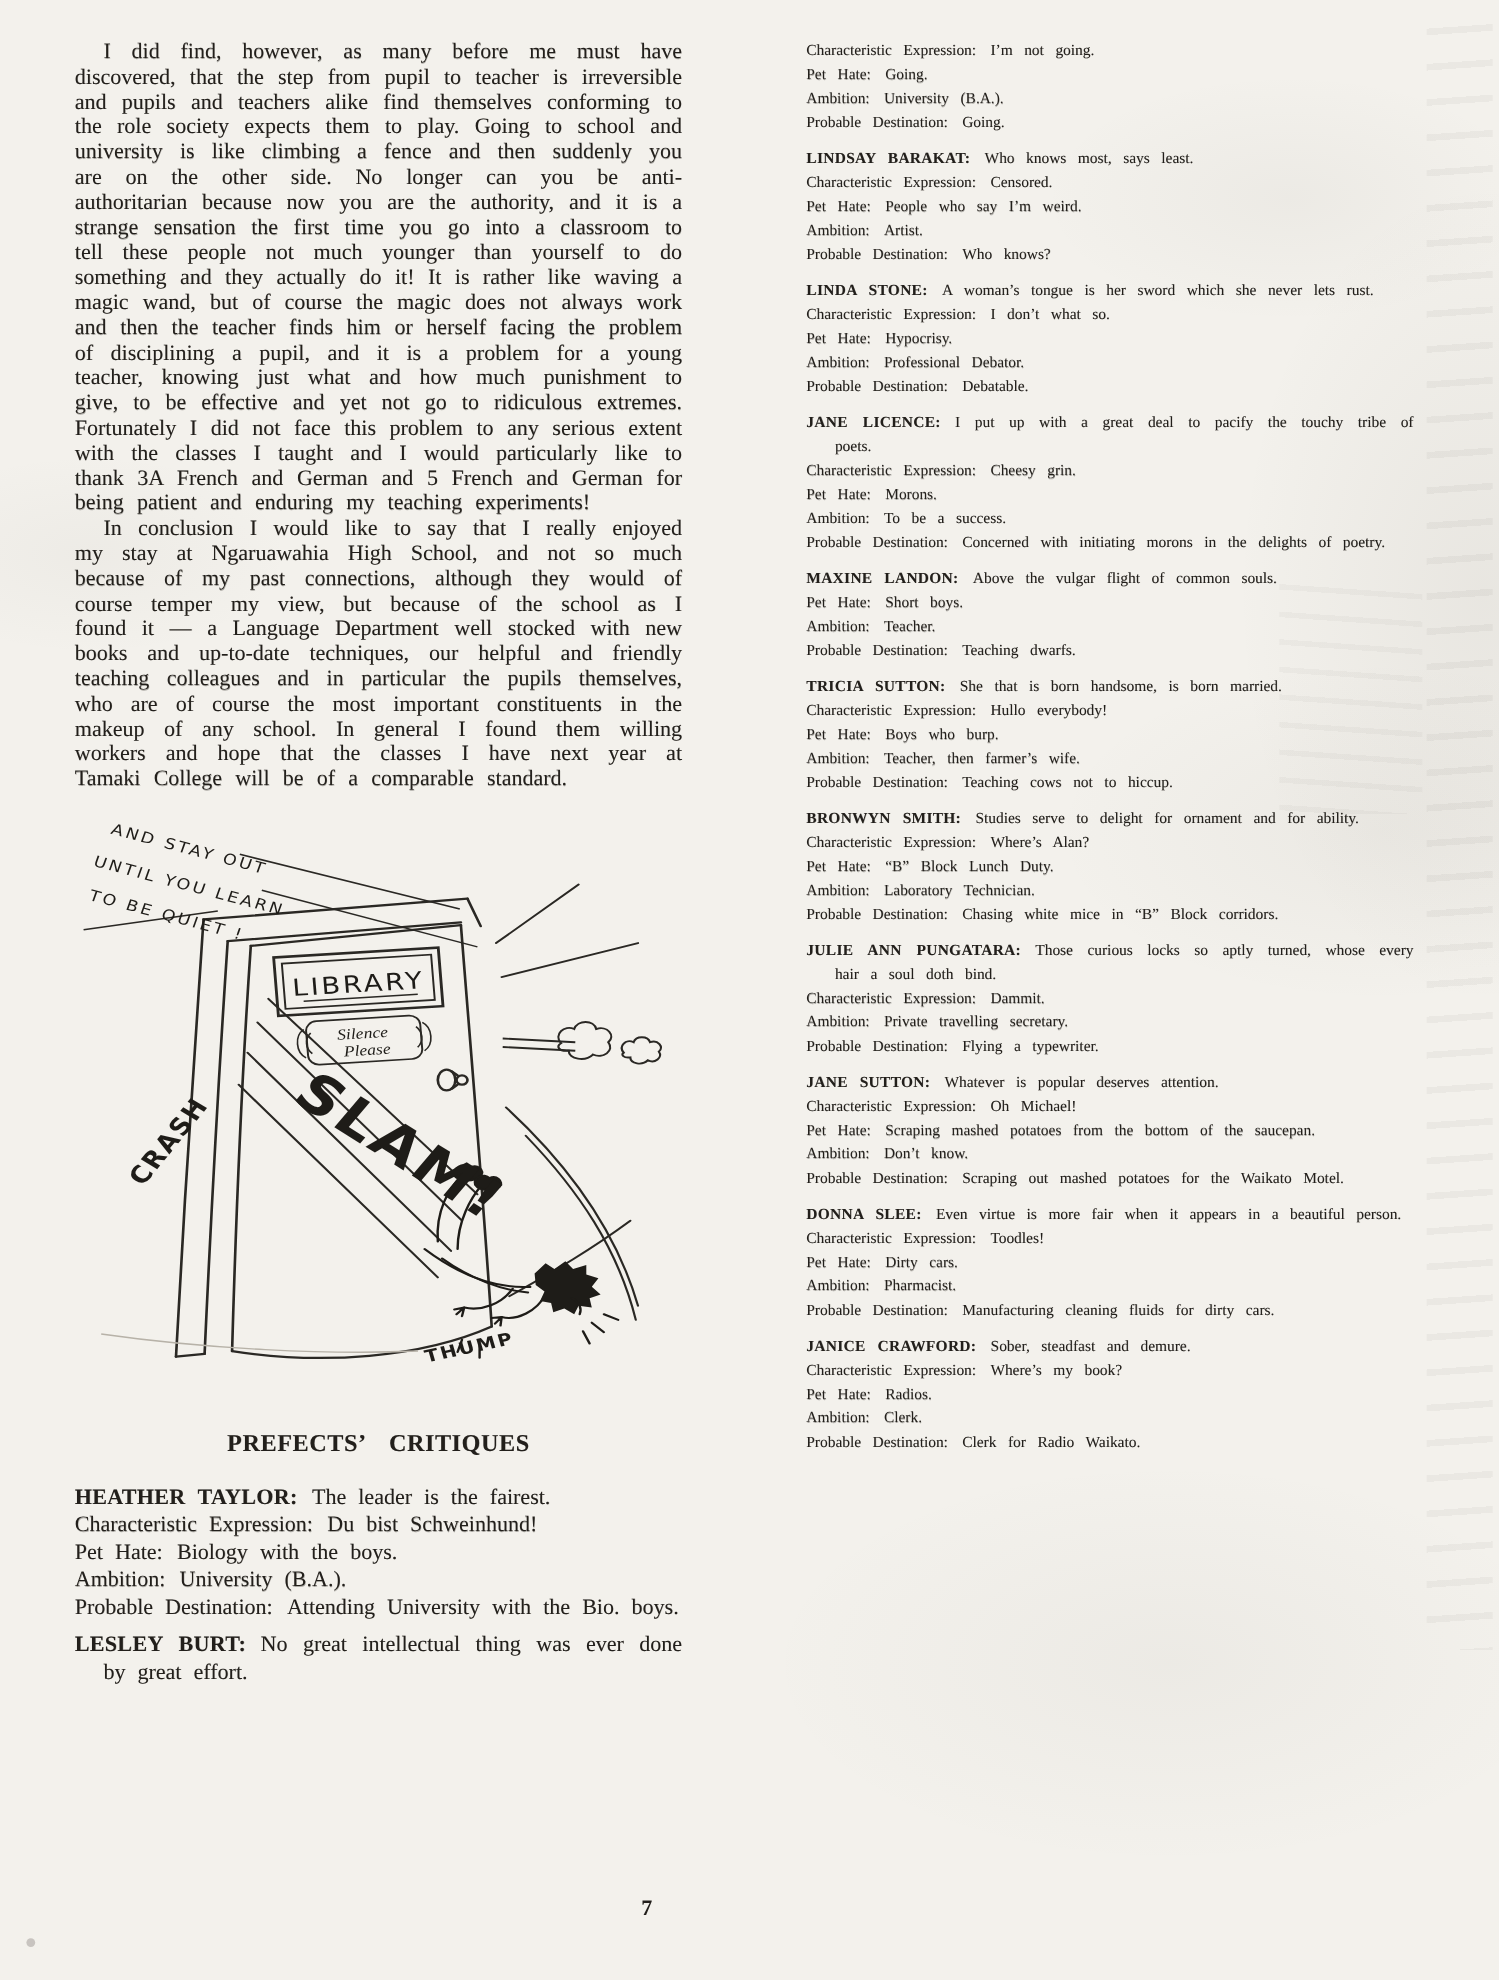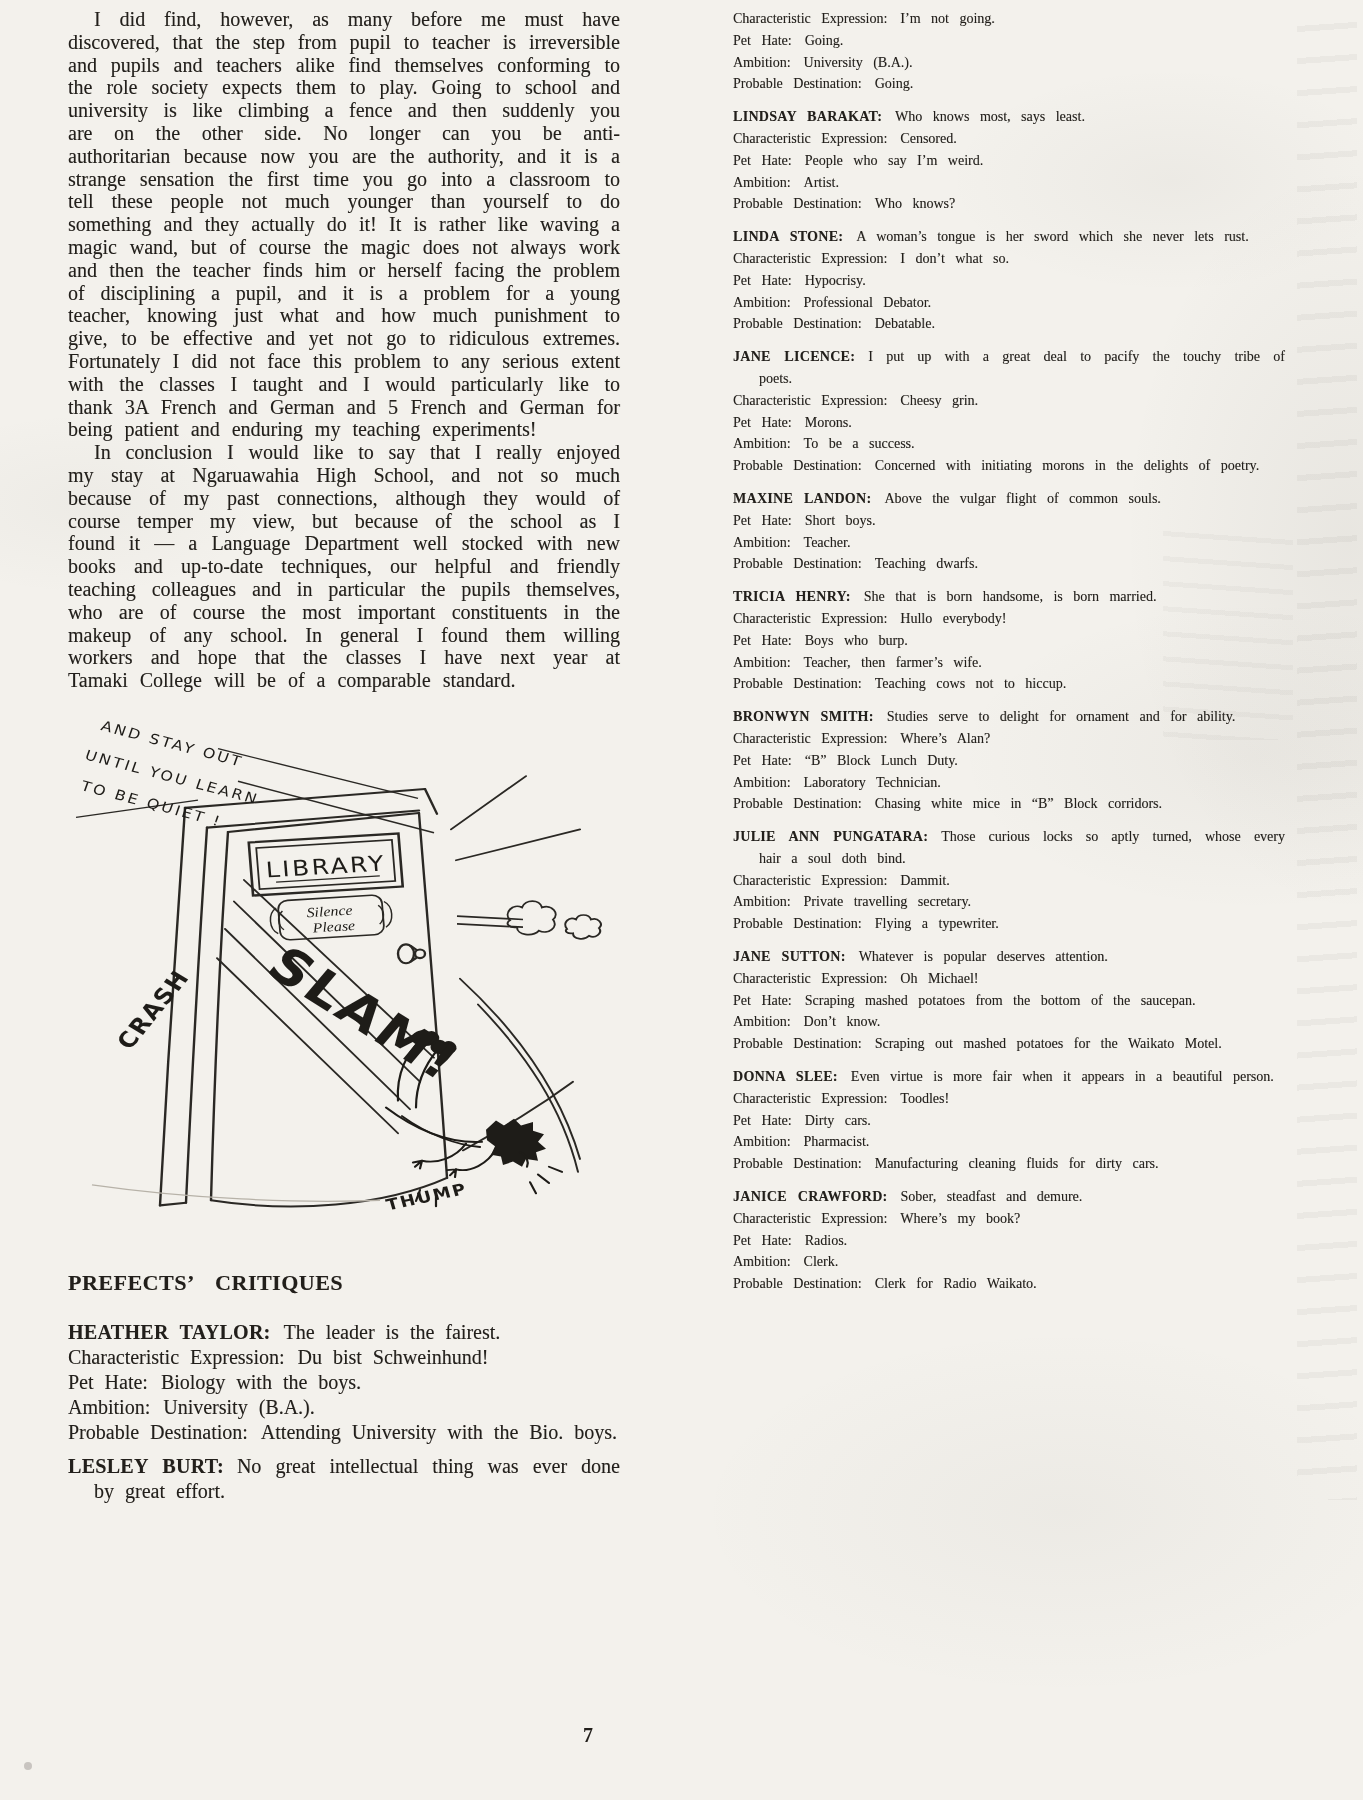--- a/index.html
+++ b/index.html
@@ -7,28 +7,28 @@
     font-family:"Liberation Serif", serif;
     color:#221f1b;
     background:
       radial-gradient(ellipse 320px 160px at 86% 10%, rgba(110,105,95,0.05), transparent 70%),
       radial-gradient(ellipse 420px 220px at 92% 42%, rgba(110,105,95,0.06), transparent 70%),
       radial-gradient(ellipse 260px 130px at 6% 28%, rgba(110,105,95,0.045), transparent 70%),
       radial-gradient(ellipse 520px 260px at 78% 84%, rgba(110,105,95,0.05), transparent 70%),
       radial-gradient(ellipse 300px 500px at 99% 30%, rgba(90,85,75,0.07), transparent 75%),
       #f3f1ec;
     overflow:hidden;}
-  .col{position:absolute;top:8px;width:552px;}
+  .col{position:absolute;top:36px;width:552px;}
   .col.left{left:68px;}
   .col.right{left:733px;}
   .essay{font-size:20px;line-height:22.8px;text-align:justify;word-spacing:7px;}
   .essay .para{margin:0;text-indent:26px;}
   .signature{text-align:right;padding-right:14px;font-size:20px;margin-top:3px;}
   .cartoon{margin-top:12px;}
-  .section-title{font-size:22px;font-weight:bold;
+  .section-title{font-size:22px;font-weight:bold;text-align:center;
     letter-spacing:0.5px;word-spacing:16px;margin:34px 0 24px 0;}
   .entries{text-align:justify;}
   .left-entries{font-size:20px;line-height:25px;word-spacing:6px;}
   .right-entries{font-size:14px;line-height:21.8px;word-spacing:7px;}
   .entry{margin:0 0 11px 0;}
   .left-entries .entry{margin-bottom:9px;}
   .fline{padding-left:26px;text-indent:-26px;text-align:justify;}
   .pname{font-weight:bold;margin-right:13px;letter-spacing:0.3px;}
   .flabel{margin-right:13px;}
   .page-number{position:absolute;left:583px;top:1724px;font-size:20px;font-weight:bold;}
@@ -186,21 +186,21 @@
         <div class="fline"><span class="flabel">Ambition:</span><span class="fvalue">To be a success.</span></div>
         <div class="fline"><span class="flabel">Probable Destination:</span><span class="fvalue">Concerned with initiating morons in the delights of poetry.</span></div>
       </div>
       <div class="entry">
         <div class="fline"><span class="pname">MAXINE LANDON:</span><span class="pmotto">Above the vulgar flight of common souls.</span></div>
         <div class="fline"><span class="flabel">Pet Hate:</span><span class="fvalue">Short boys.</span></div>
         <div class="fline"><span class="flabel">Ambition:</span><span class="fvalue">Teacher.</span></div>
         <div class="fline"><span class="flabel">Probable Destination:</span><span class="fvalue">Teaching dwarfs.</span></div>
       </div>
       <div class="entry">
-        <div class="fline"><span class="pname">TRICIA HENRY:</span><span class="pmotto">She that is born handsome, is born married.</span></div>
+        <div class="fline"><span class="pname">TRICIA SUTTON:</span><span class="pmotto">She that is born handsome, is born married.</span></div>
         <div class="fline"><span class="flabel">Characteristic Expression:</span><span class="fvalue">Hullo everybody!</span></div>
         <div class="fline"><span class="flabel">Pet Hate:</span><span class="fvalue">Boys who burp.</span></div>
         <div class="fline"><span class="flabel">Ambition:</span><span class="fvalue">Teacher, then farmer’s wife.</span></div>
         <div class="fline"><span class="flabel">Probable Destination:</span><span class="fvalue">Teaching cows not to hiccup.</span></div>
       </div>
       <div class="entry">
         <div class="fline"><span class="pname">BRONWYN SMITH:</span><span class="pmotto">Studies serve to delight for ornament and for ability.</span></div>
         <div class="fline"><span class="flabel">Characteristic Expression:</span><span class="fvalue">Where’s Alan?</span></div>
         <div class="fline"><span class="flabel">Pet Hate:</span><span class="fvalue">“B” Block Lunch Duty.</span></div>
         <div class="fline"><span class="flabel">Ambition:</span><span class="fvalue">Laboratory Technician.</span></div>

